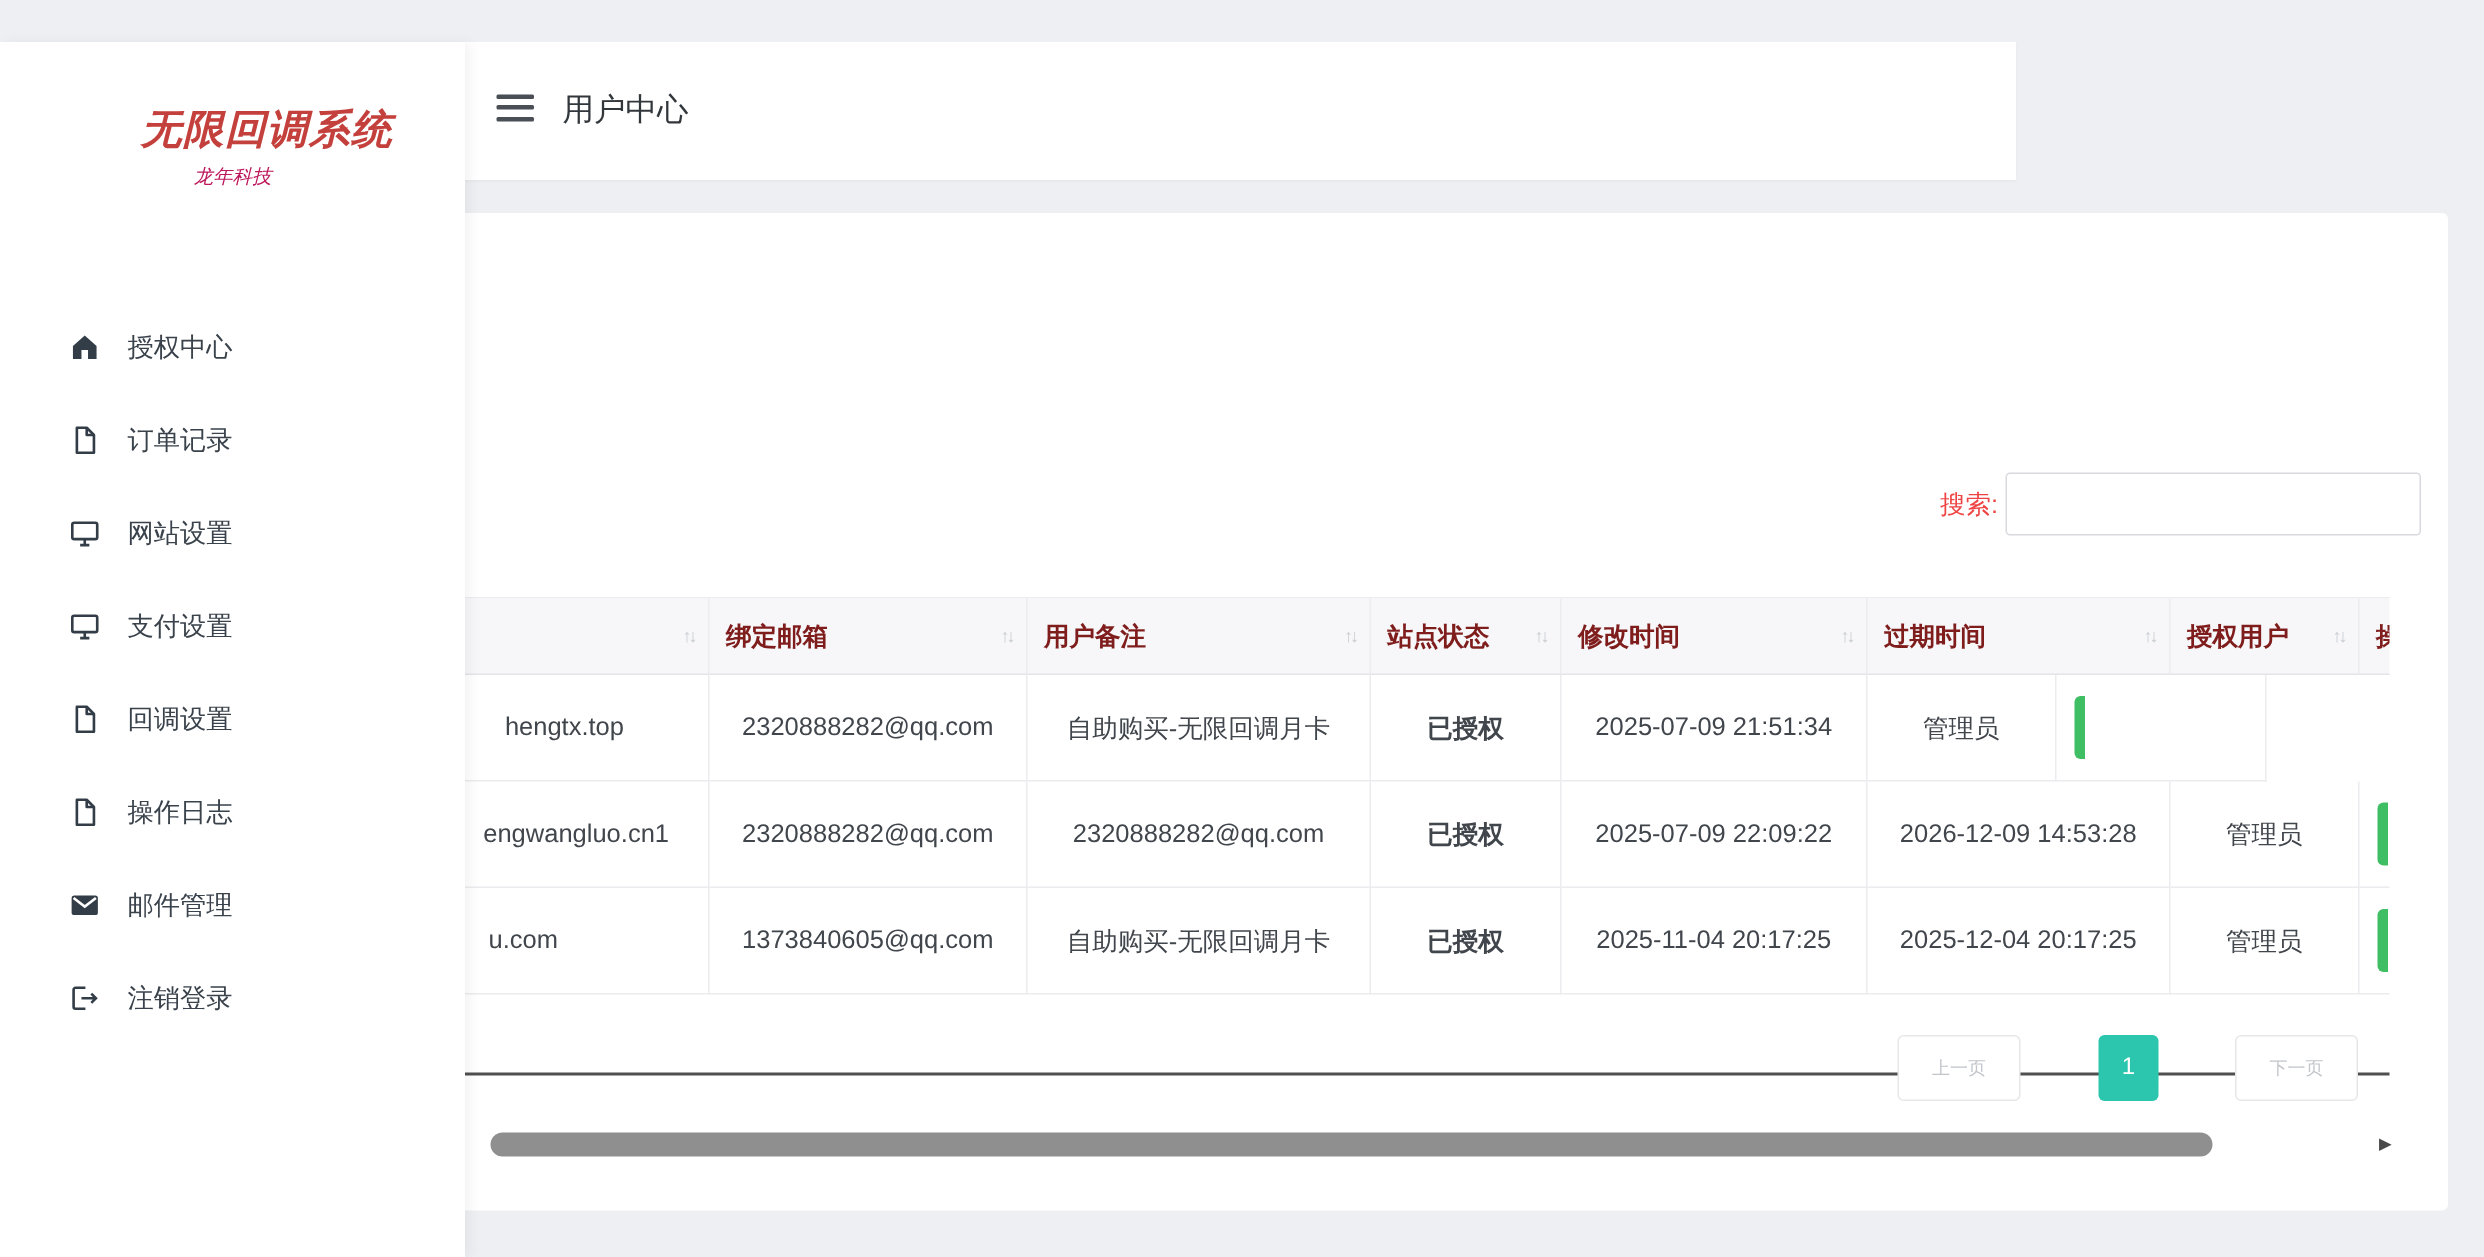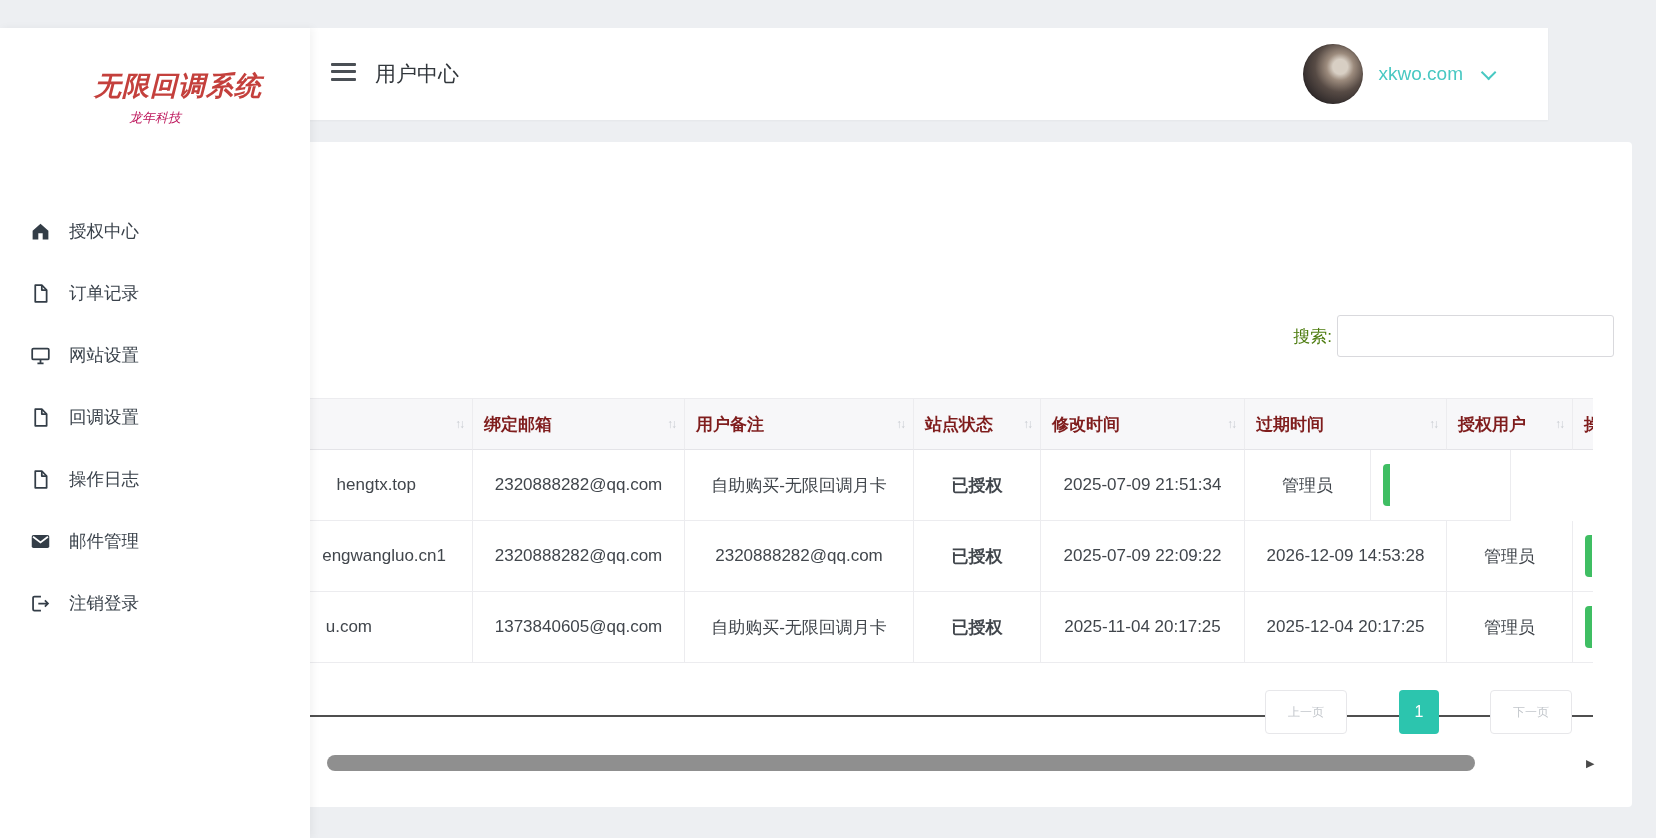--- a/index.html
+++ b/index.html
@@ -1,43 +1,43 @@
 <!DOCTYPE html>
 <html><head>
 <meta charset="utf-8">
 <style>
   html,body{margin:0;padding:0;background:#e9ebef;font-family:"Liberation Sans","DejaVu Sans",sans-serif;}
   .stage{position:relative;width:1656px;height:838px;background:#edeff2;overflow:hidden;}
 
   
-  .header{position:absolute;left:0;top:28px;width:1548px;height:92px;background:#ffffff;z-index:5;box-shadow:0 1px 2px rgba(0,0,0,.04);}
+  .header{position:absolute;left:0;top:28px;width:1344px;height:92px;background:#ffffff;z-index:5;box-shadow:0 1px 2px rgba(0,0,0,.04);}
   .hamburger{position:absolute;left:331px;top:33px;width:26px;height:26px;cursor:pointer;background:none;border:none;padding:0;}
   .hamburger i{display:block;width:25px;height:3px;background:#4a4f55;border-radius:1px;margin:0 0 4.5px 0;}
   .page-title{position:absolute;left:375px;top:32px;font-size:21px;color:#32373c;line-height:28px;}
   .account{position:absolute;right:50px;top:12px;height:68px;display:flex;align-items:center;gap:16px;cursor:pointer;background:none;border:none;}
   .avatar{width:60px;height:60px;border-radius:50%;background:
      radial-gradient(circle at 62% 38%, #d8cfc4 0 14%, #9c8b7d 26%, #574b45 48%, #2b2627 78%, #1c191a 100%);
      background-color:#6b6360;box-shadow:inset 0 0 0 1px rgba(0,0,0,.08);}
   .account-name{font-size:19px;color:#48c8c2;}
   .chev{width:9px;height:9px;border-right:2px solid #48c8c2;border-bottom:2px solid #48c8c2;transform:rotate(45deg) translateY(-3px);margin-left:2px;}
 
   
   .sidebar{position:absolute;left:0;top:28px;width:310px;height:810px;background:#ffffff;z-index:6;box-shadow:3px 0 8px rgba(0,0,0,.05);}
   .brand{position:absolute;left:0;top:40px;width:100%;text-align:center;}
   .brand-title{font-size:27px;font-weight:bold;font-style:italic;color:#c4403c;letter-spacing:1px;padding-left:46px;}
   .brand-sub{margin-top:5px;font-size:13px;font-style:italic;color:#be185d;font-family:"DejaVu Serif",serif;}
   .menu{position:absolute;left:0;top:172px;width:100%;}
-  .menu-item{display:flex;align-items:center;height:62px;padding-left:30px;cursor:pointer;text-align:center;}
+  .menu-item{display:flex;align-items:center;height:62px;padding-left:46px;cursor:pointer;text-align:center;}
   .menu-item svg{width:21px;height:21px;flex:0 0 21px;}
   .menu-item .lbl{margin-left:18px;font-size:17.5px;color:#3a424b;}
 
   
   .card{position:absolute;left:8px;top:142px;width:1624px;height:665px;background:#ffffff;border-radius:4px;z-index:1;}
   .add-btn{position:absolute;left:15px;top:93px;width:1596px;height:48px;background:#35c6b0;border:none;border-radius:3px;color:#ffffff;font-size:16.5px;cursor:pointer;font-family:inherit;}
-  .search-label{position:absolute;left:1214px;top:183px;width:110px;text-align:right;font-size:17px;color:#4d7c0f;}
+  .search-label{position:absolute;left:1214px;top:183px;width:110px;text-align:right;font-size:17px;color:#ef4444;}
   .search-input{position:absolute;left:1329px;top:173px;width:277px;height:42px;border:1px solid #d9d9dd;border-radius:3px;box-sizing:border-box;font-size:16px;padding:0 10px;outline:none;background:#fff;}
 
   
   .table-viewport{position:absolute;left:15px;top:256px;width:1570px;height:316px;overflow:hidden;border-top:1px solid #ececef;border-bottom:2px solid #4f4f4f;box-sizing:content-box;}
   .tr{display:flex;width:1690px;}
   .th,.td{box-sizing:border-box;border-right:1px solid #ececef;position:relative;display:flex;align-items:center;justify-content:center;}
   .thead{height:51px;background:#f7f7f9;}
   .thead .th{border-bottom:1px solid #e4e4e8;justify-content:flex-start;padding-left:11px;}
   .th-label{font-size:17px;font-weight:bold;color:#7f1d1d;white-space:nowrap;}
   .sort{position:absolute;right:9px;top:50%;transform:translateY(-50%);font-size:12px;color:#c9ccd2;letter-spacing:-2px;white-space:nowrap;cursor:pointer;}
@@ -158,25 +158,20 @@
     </div>
   </div>
 
   <div class="header">
     <button class="hamburger">
         <i></i>
         <i></i>
         <i></i>
       </button>
     <div class="page-title">用户中心</div>
-    <button class="account">
-      <span class="avatar"></span>
-      <span class="account-name">xkwo.com</span>
-      <span class="chev"></span>
-    </button>
   </div>
 
   <div class="sidebar">
     <div class="brand">
       <div class="brand-title">无限回调系统</div>
       <div class="brand-sub">龙年科技</div>
     </div>
     <div class="menu">
 
       <div class="menu-item">
@@ -196,20 +191,27 @@
       </div>
 
       <div class="menu-item">
         <svg viewBox="0 0 24 24">
             <rect x="2.5" y="4" width="19" height="12.5" rx="1.5" fill="none" stroke="#333d47" stroke-width="2"></rect>
             <path d="M8.5 21 H15.5 M12 17 V21" stroke="#333d47" stroke-width="2" fill="none"></path>
           </svg>
         <span class="lbl">网站设置</span>
       </div>
 
+      <div class="menu-item">
+        <svg viewBox="0 0 24 24">
+            <rect x="2.5" y="4" width="19" height="12.5" rx="1.5" fill="none" stroke="#333d47" stroke-width="2"></rect>
+            <path d="M8.5 21 H15.5 M12 17 V21" stroke="#333d47" stroke-width="2" fill="none"></path>
+          </svg>
+        <span class="lbl">支付设置</span>
+      </div>
 
       <div class="menu-item">
         <svg viewBox="0 0 24 24">
             <path d="M6 2.5 H13.5 L19 8 V21.5 H6 Z" fill="none" stroke="#333d47" stroke-width="2" stroke-linejoin="round"></path>
             <path d="M13.5 2.5 V8 H19" fill="none" stroke="#333d47" stroke-width="2" stroke-linejoin="round"></path>
           </svg>
         <span class="lbl">回调设置</span>
       </div>
 
       <div class="menu-item">

